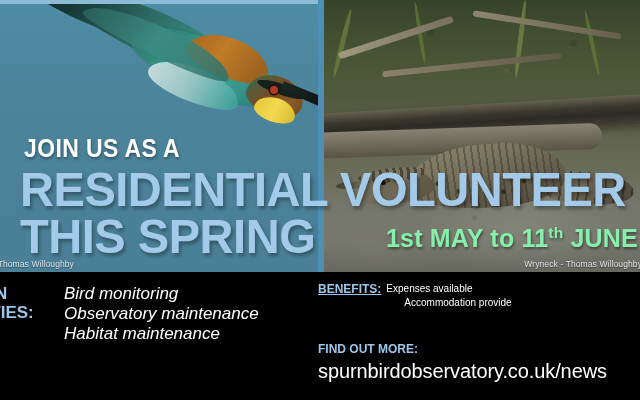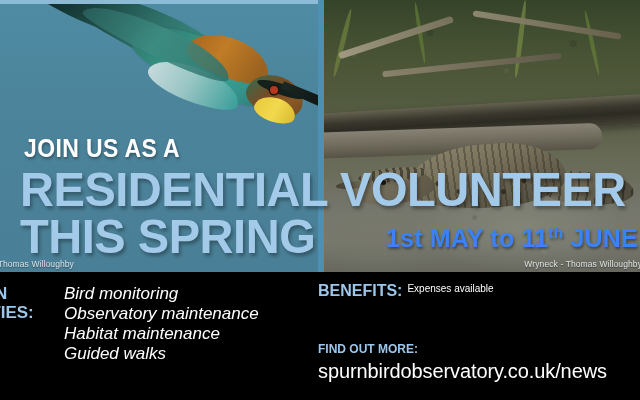--- a/index.html
+++ b/index.html
@@ -200,21 +200,21 @@
   .headline{
     position:absolute;left:20px;top:166px;width:620px;
     font-size:49px;font-weight:bold;color:#a4caea;
     line-height:.96;letter-spacing:-.5px;white-space:nowrap;
     transform:scaleX(.96);transform-origin:left top;
     text-shadow:2px 3px 4px rgba(0,0,0,.33);
   }
   .headline .l2{display:block;}
   .dates{
     position:absolute;right:2px;top:224px;
-    font-size:25px;font-weight:bold;color:#3b82f6;
+    font-size:25px;font-weight:bold;color:#86efac;
     letter-spacing:.2px;white-space:nowrap;
     text-shadow:1px 2px 3px rgba(0,0,0,.45);
   }
   .dates sup{font-size:.62em;vertical-align:super;}
 
   
   .credit{
     position:absolute;bottom:3px;font-size:8.5px;color:#e6eef0;
     opacity:.92;white-space:nowrap;letter-spacing:.1px;
     text-shadow:0 1px 1px rgba(0,0,0,.5);
@@ -227,21 +227,21 @@
   .label{color:#9cc6ea;font-weight:bold;}
 
   .duties{position:absolute;left:-22px;top:12px;width:350px;display:flex;}
   .duties .label{font-size:17px;line-height:1.12;width:86px;flex:0 0 86px;white-space:nowrap;}
   .duties .label span{display:block;}
   .duties-list{font-size:17px;line-height:1.18;color:#fff;white-space:nowrap;font-style:italic;}
   .duties-list li{list-style:none;}
   .duties-list ul{margin:0;padding:0;}
 
   .benefits{position:absolute;left:318px;top:10px;width:340px;display:flex;}
-  .benefits .label{font-size:16px;white-space:nowrap;flex:0 0 auto;}
+  .benefits .label{font-size:12px;white-space:nowrap;flex:0 0 auto;text-decoration:underline;}
   .benefits-list{font-size:10px;line-height:1.35;color:#fff;white-space:nowrap;padding-left:5px;}
   .benefits-list li{list-style:none;}
   .benefits-list ul{margin:0;padding:0;}
   .benefits-list li:nth-child(2){padding-left:18px;}
 
   .findout{position:absolute;left:318px;top:70px;}
   .findout .label{font-size:12px;display:block;white-space:nowrap;}
   .url{font-size:20px;color:#fff;display:block;margin-top:4px;white-space:nowrap;letter-spacing:-.1px;}
 </style>
 </head>
@@ -310,30 +310,30 @@
     <div class="duties">
       <div class="label">
         <span>AIN</span>
         <span>UTIES:</span>
       </div>
       <div class="duties-list">
         <ul>
           <li>Bird monitoring</li>
           <li>Observatory maintenance</li>
           <li>Habitat maintenance</li>
-          <li>Guided walks</li>
         </ul>
       </div>
     </div>
 
     <div class="benefits">
       <div class="label">BENEFITS:</div>
       <div class="benefits-list">
         <ul>
           <li>Expenses available</li>
+          <li>Accommodation provide</li>
         </ul>
       </div>
     </div>
 
     <div class="findout">
       <span class="label">FIND OUT MORE:</span>
       <span class="url">spurnbirdobservatory.co.uk/news</span>
     </div>
 
   </div>

